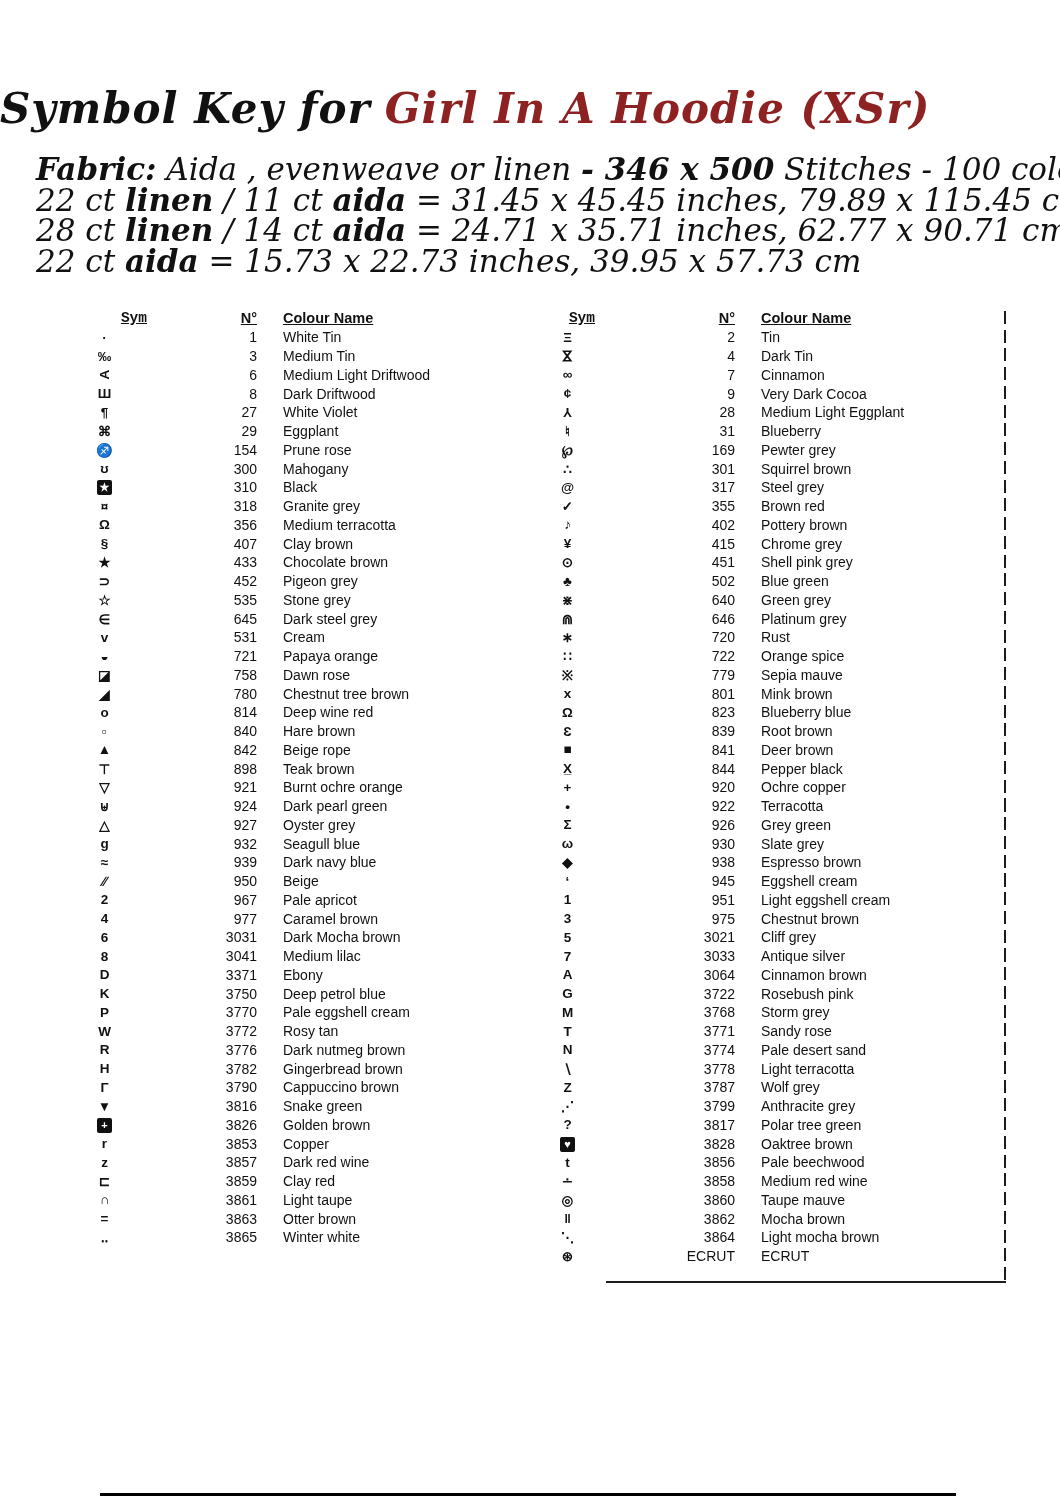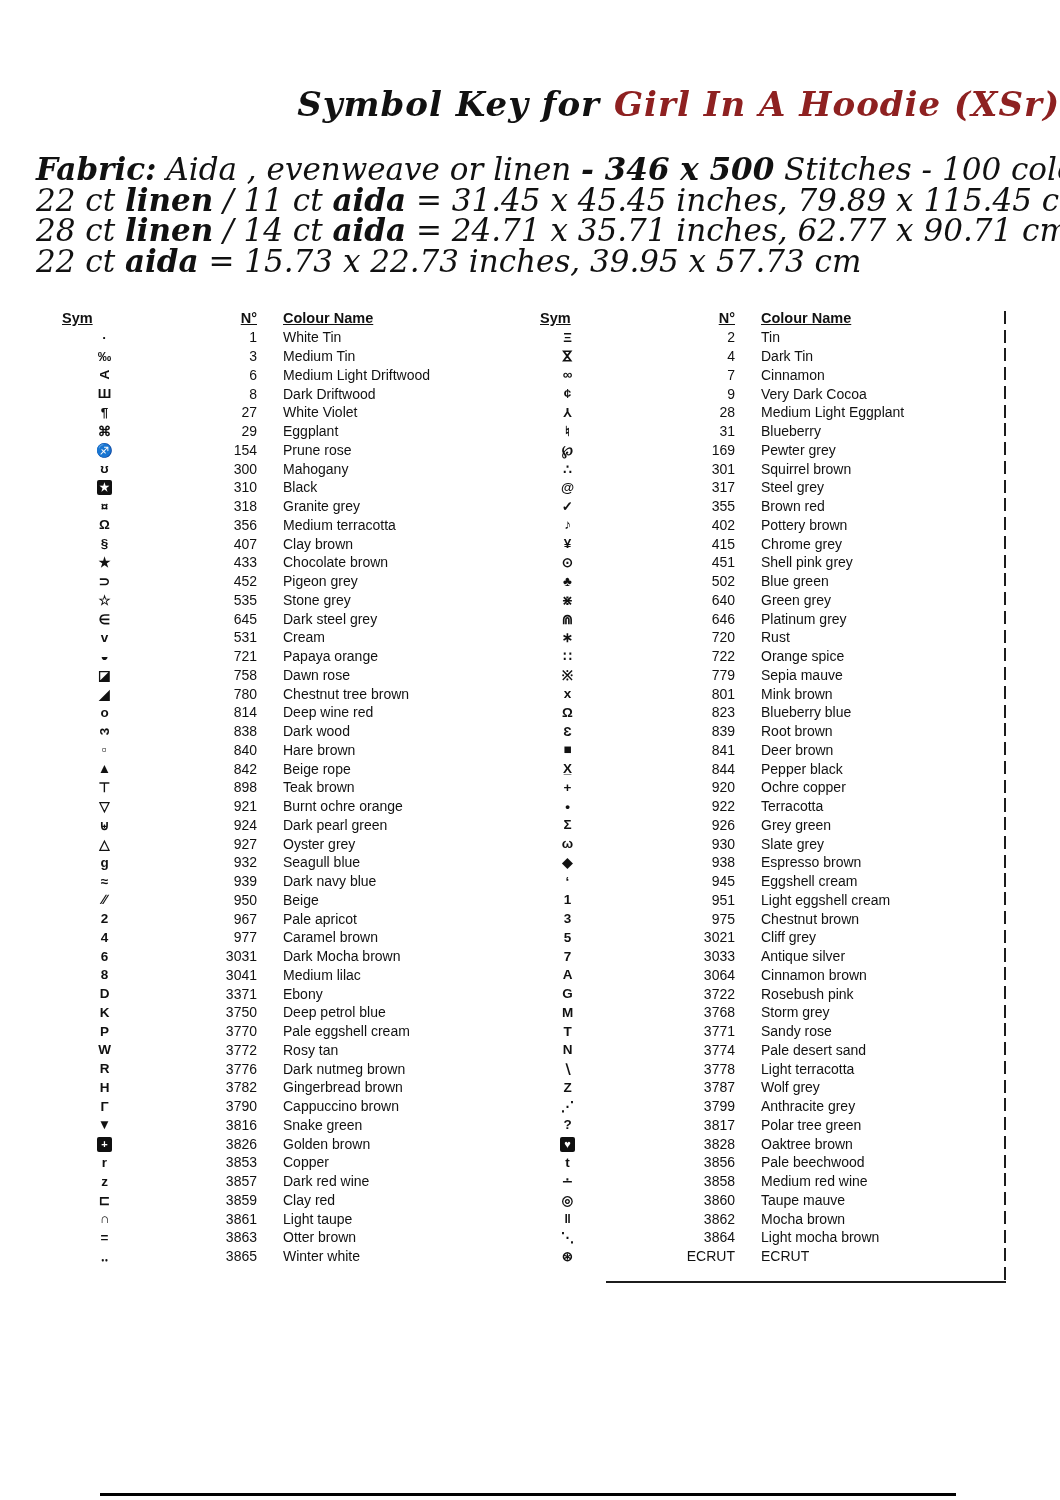--- a/index.html
+++ b/index.html
@@ -3,43 +3,43 @@
 <meta charset="utf-8">
 <style>
   html,body{margin:0;padding:0;background:#888;}
   .page{
     position:relative;width:1060px;height:1500px;background:#ffffff;
     font-family:"Liberation Sans",sans-serif;color:#111;
     margin:0 auto;overflow:hidden;
   }
   
   .title{
-    position:absolute;top:84px;left:0;width:100%;text-align:right;
+    position:absolute;top:84px;left:0;width:100%;text-align:left;
     font-family:"DejaVu Serif",serif;font-style:italic;font-weight:bold;
-    font-size:34px;letter-spacing:1px;white-space:nowrap;
+    font-size:42px;letter-spacing:1px;white-space:nowrap;
   }
   .title .t-name{margin-left:14px;}
   
   .fabric{
     position:absolute;top:154px;left:36px;width:990px;
     font-family:"DejaVu Serif",serif;font-style:italic;font-size:31px;
     line-height:30.5px;
   }
   .fabric .b{font-weight:bold;font-style:italic;}
   .fabric .line{white-space:nowrap;}
   
   .keycol{position:absolute;top:308px;}
   .col-left{left:62px;width:460px;}
   .col-right{left:540px;width:466px;}
   .hdr,.row{display:grid;align-items:center;height:18.75px;}
   .col-left .hdr,.col-left .row{grid-template-columns:85px 110px 1fr;}
   .col-right .hdr,.col-right .row{grid-template-columns:55px 140px 1fr;}
   .hdr{height:20px;font-weight:bold;font-size:14.5px;}
   .hdr span{text-decoration:underline;}
-  .h-sym{text-align:left;}
+  .h-sym{text-align:right;font-family:Liberation Mono, monospace;}
   .h-num{text-align:right;}
   .h-name{padding-left:26px;}
   .cell-sym{text-align:center;font-weight:600;font-size:13.5px;}
   .cell-num{text-align:right;font-size:14px;}
   .cell-name{padding-left:26px;font-size:14px;white-space:nowrap;}
   .inv{
     display:inline-flex;align-items:center;justify-content:center;
     background:#101010;color:#fff;width:15px;height:15px;
     font-size:11px;line-height:15px;border-radius:2px;vertical-align:middle;
   }
@@ -176,25 +176,20 @@
           <span class="cell-sym"><span>◢</span></span>
           <span class="cell-num">780</span>
           <span class="cell-name">Chestnut tree brown</span>
         </div>
         <div class="row">
           <span class="cell-sym"><span>o</span></span>
           <span class="cell-num">814</span>
           <span class="cell-name">Deep wine red</span>
         </div>
         <div class="row">
-          <span class="cell-sym"><span class="rot270">3</span></span>
-          <span class="cell-num">838</span>
-          <span class="cell-name">Dark wood</span>
-        </div>
-        <div class="row">
           <span class="cell-sym"><span>▫</span></span>
           <span class="cell-num">840</span>
           <span class="cell-name">Hare brown</span>
         </div>
         <div class="row">
           <span class="cell-sym"><span>▲</span></span>
           <span class="cell-num">842</span>
           <span class="cell-name">Beige rope</span>
         </div>
         <div class="row">

